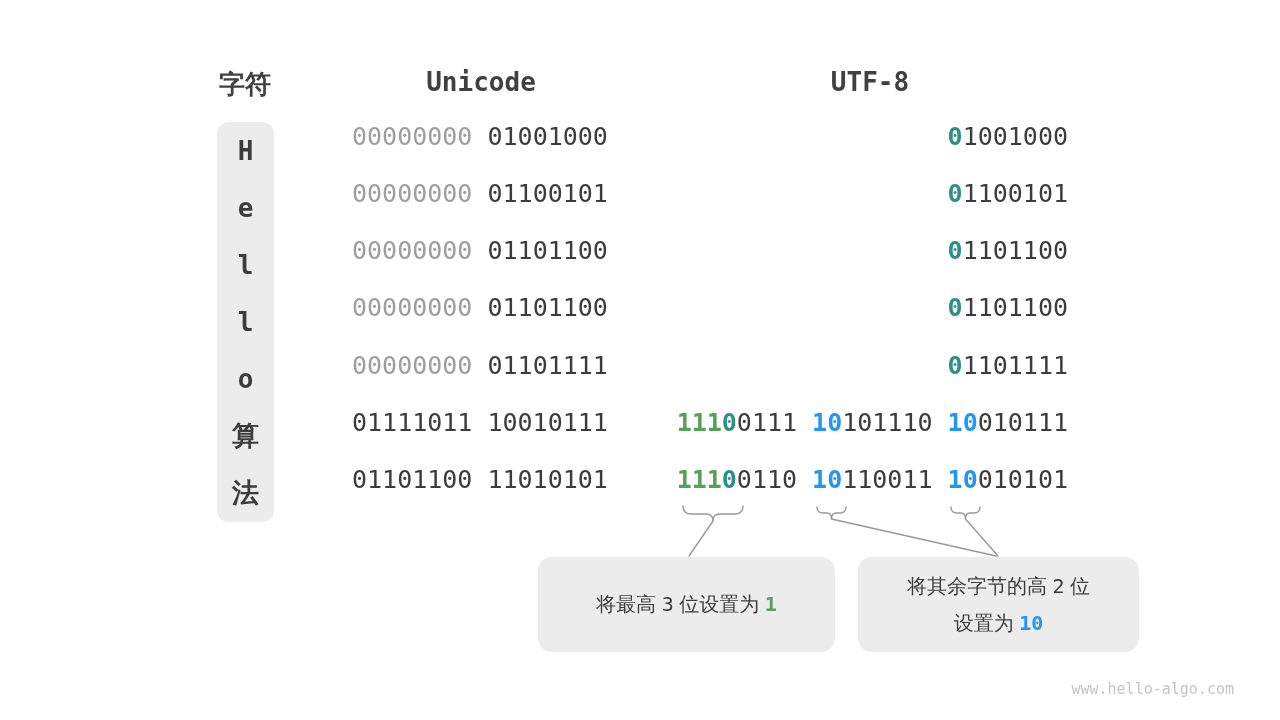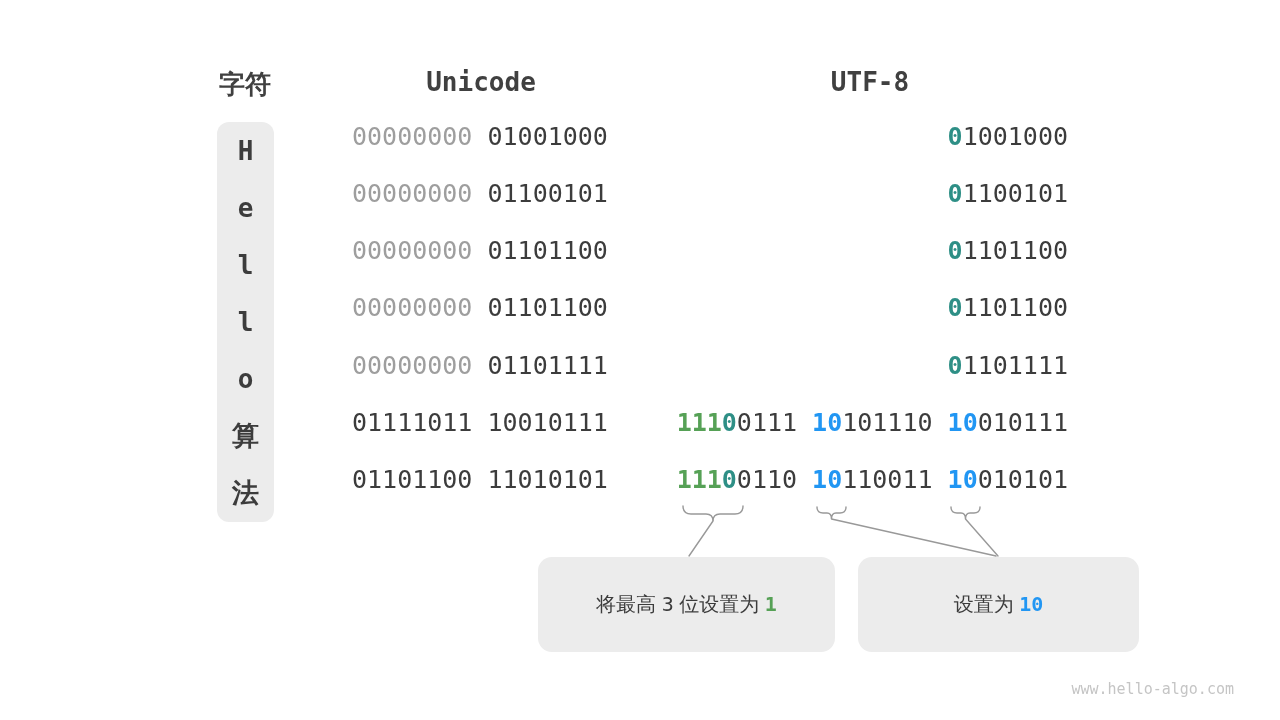--- a/index.html
+++ b/index.html
@@ -73,17 +73,18 @@
       <line x1="713" y1="521" x2="689" y2="556"></line>
       <line x1="831.5" y1="519" x2="996" y2="556"></line>
       <line x1="965.5" y1="519" x2="998" y2="556"></line>
     </g>
   </svg>
 
   <div class="callout callout-left" id="callout0">
       <div class="callout-line"><span class="text">将最高 </span><span class="num">3</span><span class="text"> 位设置为 </span><span class="green">1</span></div>
     </div>
   <div class="callout callout-right" id="callout1">
+      <div class="callout-line"><span class="text">将其余字节的高 </span><span class="num">2</span><span class="text"> 位</span></div>
       <div class="callout-line"><span class="text">设置为 </span><span class="blue">10</span></div>
     </div>
 
   <div class="watermark">www.hello-algo.com</div>
 </div>
 
 </body></html>

